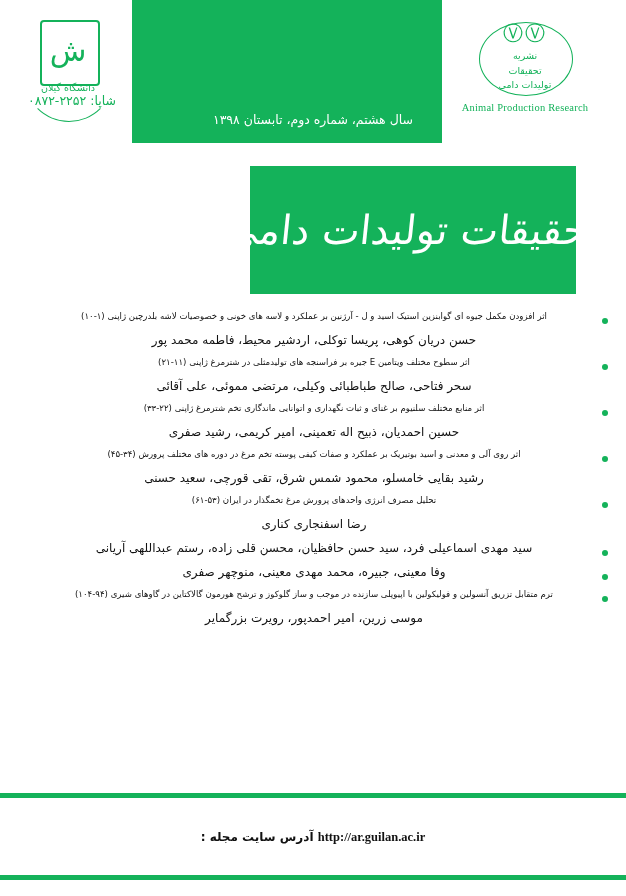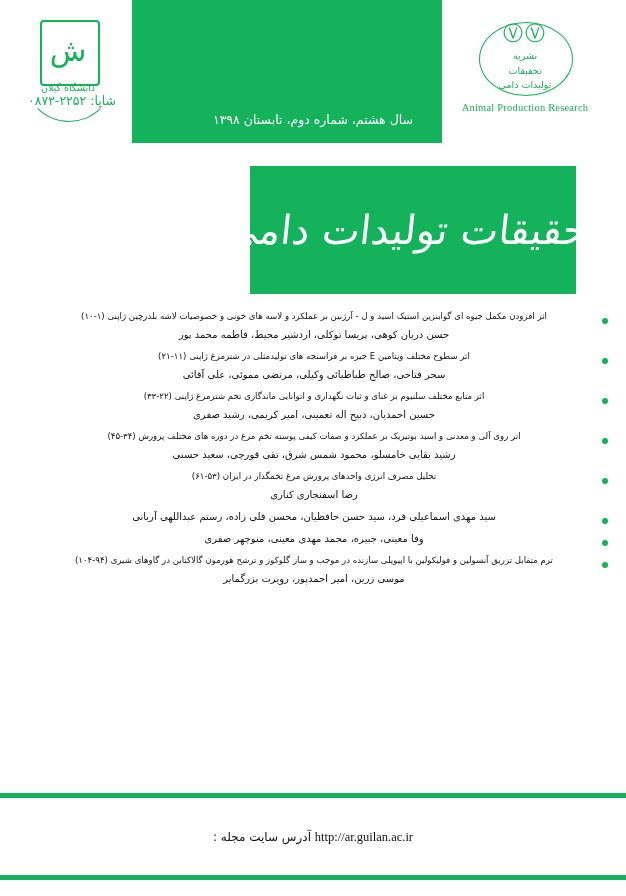--- a/index.html
+++ b/index.html
@@ -208,24 +208,24 @@
     border-radius: 50%;
     background: #14b25a;
   }
   .entry .line1 {
     font-size: 8.6px;
     color: #111111;
     line-height: 13px;
     font-family: "DejaVu Sans", sans-serif;
   }
   .entry .line2 {
-    font-size: 10px;
+    font-size: 12px;
     color: #111111;
     line-height: 13px;
-    margin-top: 5px;
+    margin-top: 11px;
     font-family: "DejaVu Sans", sans-serif;
   }
 
   
   .rule {
     position: absolute;
     left: 0;
     width: 626px;
     height: 5px;
     background: #14b25a;
@@ -234,20 +234,21 @@
   .rule.bottom { top: 875px; }
   .site-line {
     position: absolute;
     left: 0;
     right: 0;
     top: 830px;
     text-align: center;
     font-size: 12px;
     color: #111111;
     font-family: "DejaVu Sans", sans-serif;
+    font-weight: bold;
   }
   .site-line .url {
     direction: ltr;
     unicode-bidi: embed;
     font-family: "Liberation Serif", serif;
     font-size: 12.5px;
   }
 </style>
 </head>
 <body>

